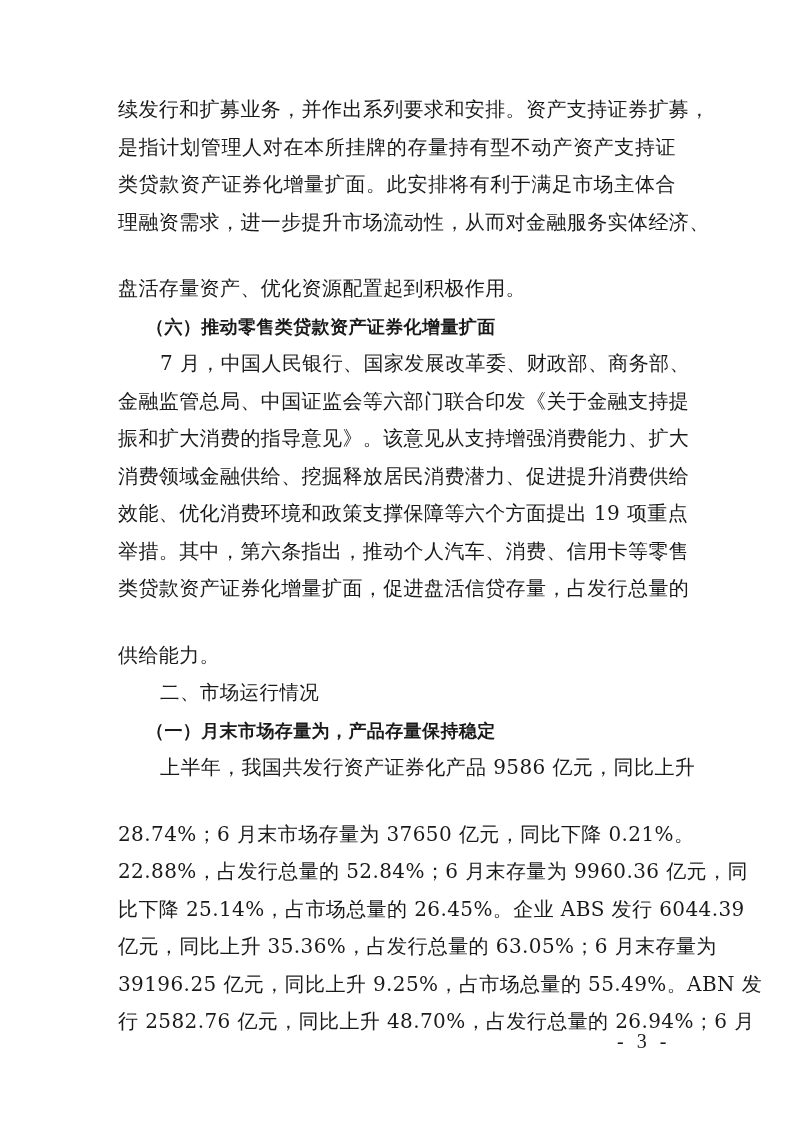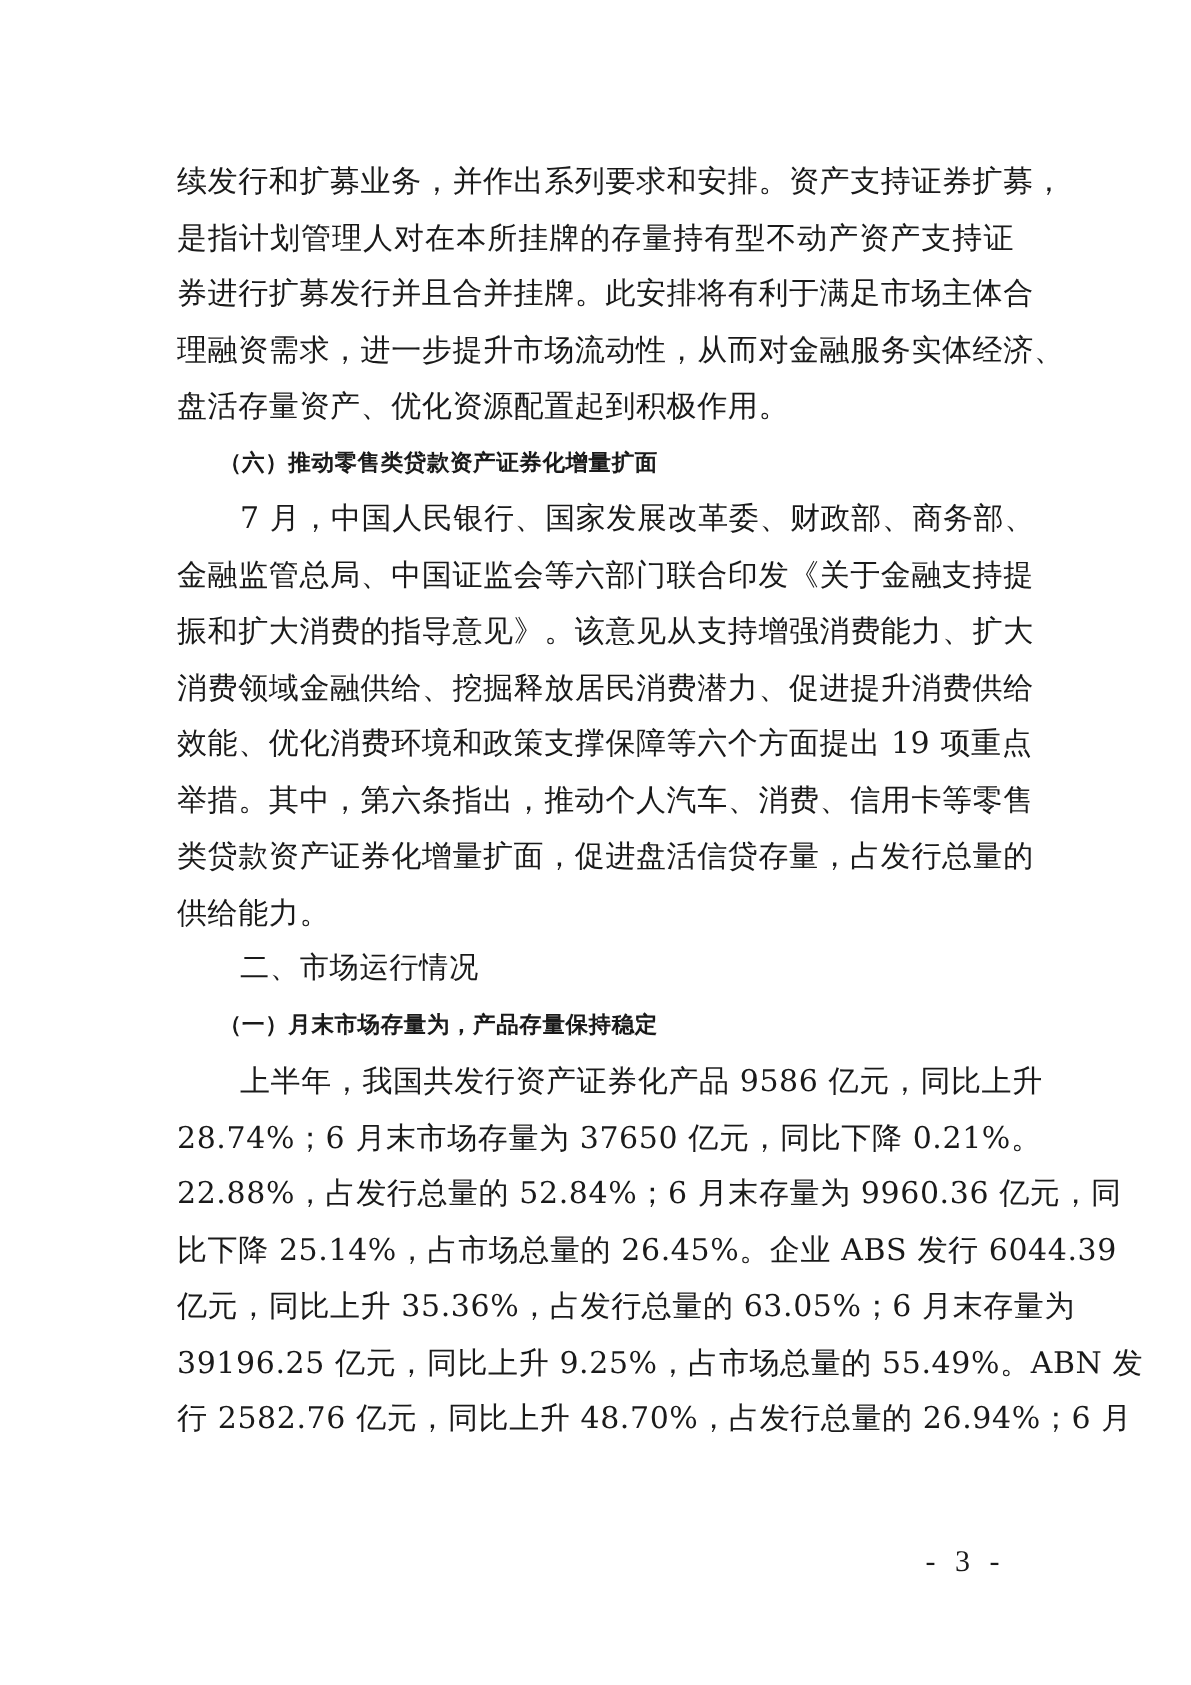--- a/index.html
+++ b/index.html
@@ -1,43 +1,43 @@
 <!DOCTYPE html>
 <html><head>
 <meta charset="utf-8">
 <style>
   html, body { margin: 0; padding: 0; background: #ffffff; }
   body { width: 794px; height: 1123px; position: relative; overflow: hidden; }
   .page {
-    position: absolute; left: 118px; top: 102px; width: 558px;
+    position: absolute; left: 118px; top: 91px; width: 558px;
     font-family: "DejaVu Serif", "Liberation Serif", serif;
     font-size: 20px; color: #1a1a1a;
   }
   .line {
     height: 37.5px; line-height: 37.5px; white-space: nowrap;
     text-align: justify; text-align-last: justify;
     letter-spacing: 0.4px;
   }
-  .line.last { text-align-last: left; }
+  .line.last { text-align-last: left; margin-top: 29px; }
   .indent { padding-left: 42px; }
-  .heading-bold { font-family: "DejaVu Sans", "Liberation Sans", sans-serif; font-weight: bold; text-align-last: left; padding-left: 28px; font-size: 15px; }
+  .heading-bold { font-family: "DejaVu Sans", "Liberation Sans", sans-serif; font-weight: bold; text-align-last: left; padding-left: 28px; font-size: 18px; }
   .heading-plain { font-family: Liberation Sans, sans-serif; text-align-last: left; padding-left: 42px; font-size: 19.5px; }
   .pagenum {
     position: absolute; left: 617px; top: 1030px;
     font-family: "Liberation Serif", serif; font-size: 20px; color: #1a1a1a;
     letter-spacing: 4px;
   }
 </style>
 </head>
 <body>
 
 <div class="page">
   <div class="line">续发行和扩募业务，并作出系列要求和安排。资产支持证券扩募，</div>
   <div class="line">是指计划管理人对在本所挂牌的存量持有型不动产资产支持证</div>
-  <div class="line">券进行扩募发行并且合并挂牌。此安排将有利于满足市场主体合</div>
+  <div class="line">类贷款资产证券化增量扩面。此安排将有利于满足市场主体合</div>
   <div class="line">理融资需求，进一步提升市场流动性，从而对金融服务实体经济、</div>
   <div class="line last">盘活存量资产、优化资源配置起到积极作用。</div>
   <div class="line heading-bold">（六）推动零售类贷款资产证券化增量扩面</div>
   <div class="line indent">7 月，中国人民银行、国家发展改革委、财政部、商务部、</div>
   <div class="line">金融监管总局、中国证监会等六部门联合印发《关于金融支持提</div>
   <div class="line">振和扩大消费的指导意见》。该意见从支持增强消费能力、扩大</div>
   <div class="line">消费领域金融供给、挖掘释放居民消费潜力、促进提升消费供给</div>
   <div class="line">效能、优化消费环境和政策支撑保障等六个方面提出 19 项重点</div>
   <div class="line">举措。其中，第六条指出，推动个人汽车、消费、信用卡等零售</div>
   <div class="line">类贷款资产证券化增量扩面，促进盘活信贷存量，占发行总量的</div>

